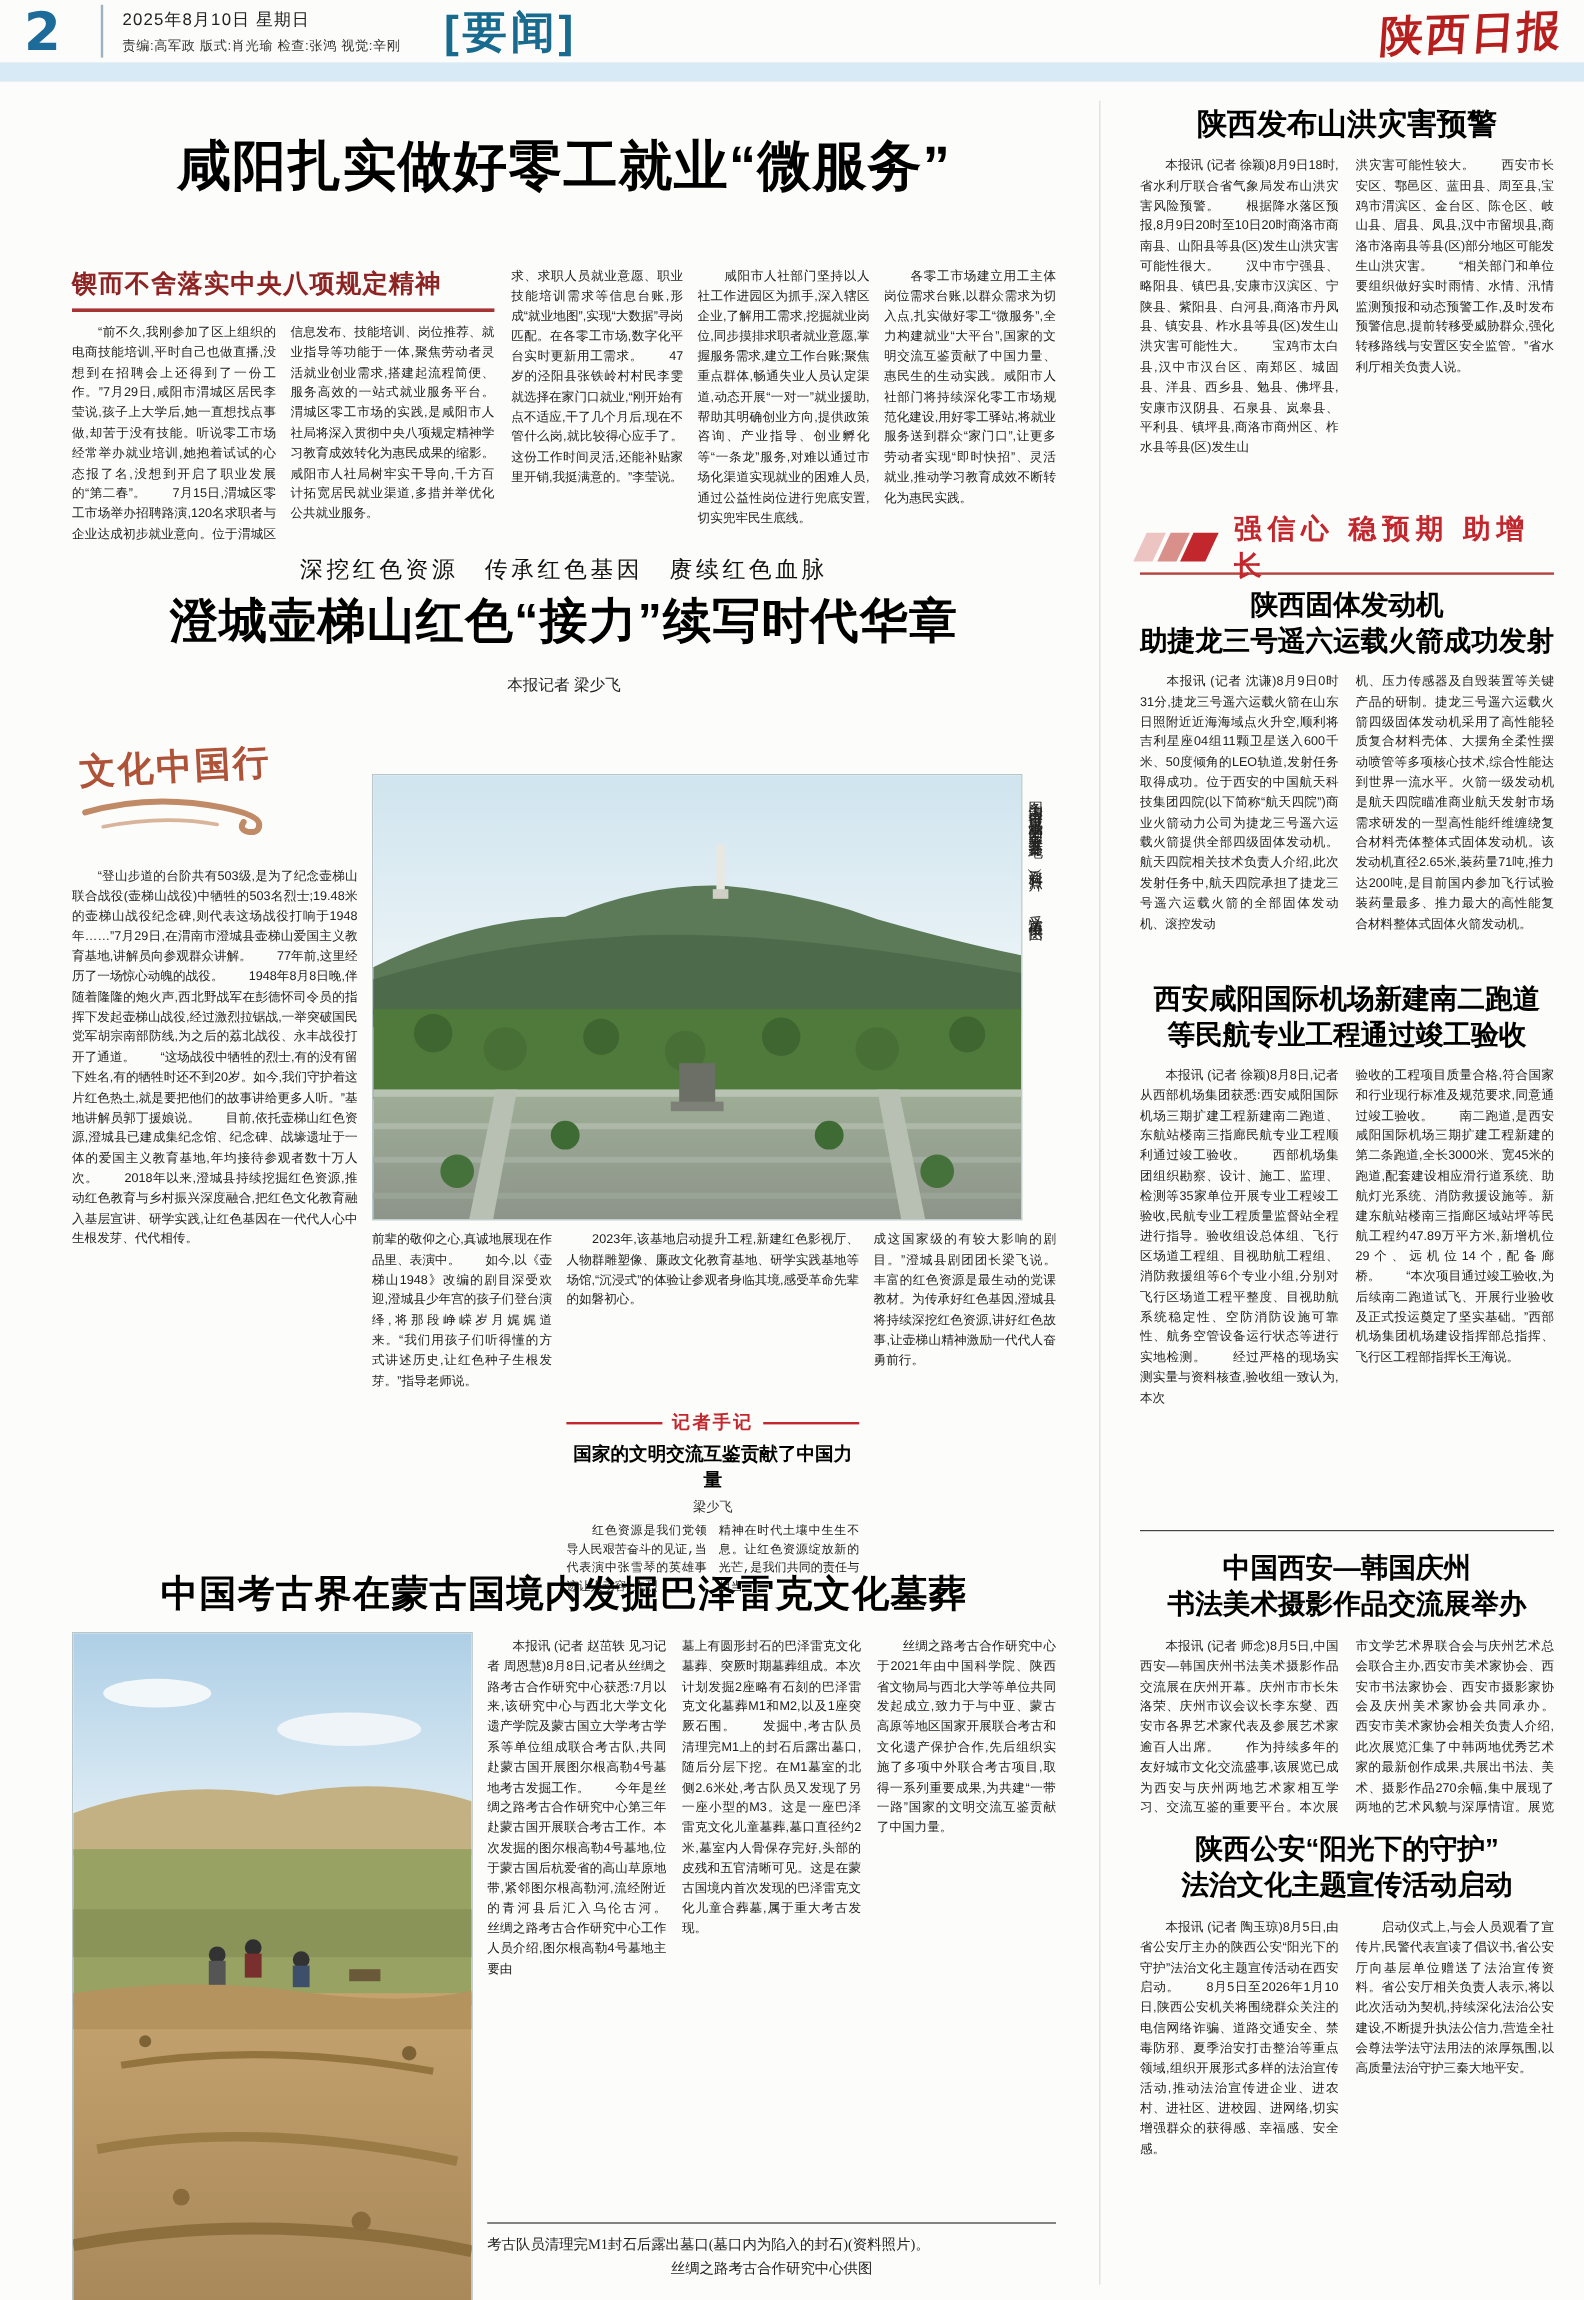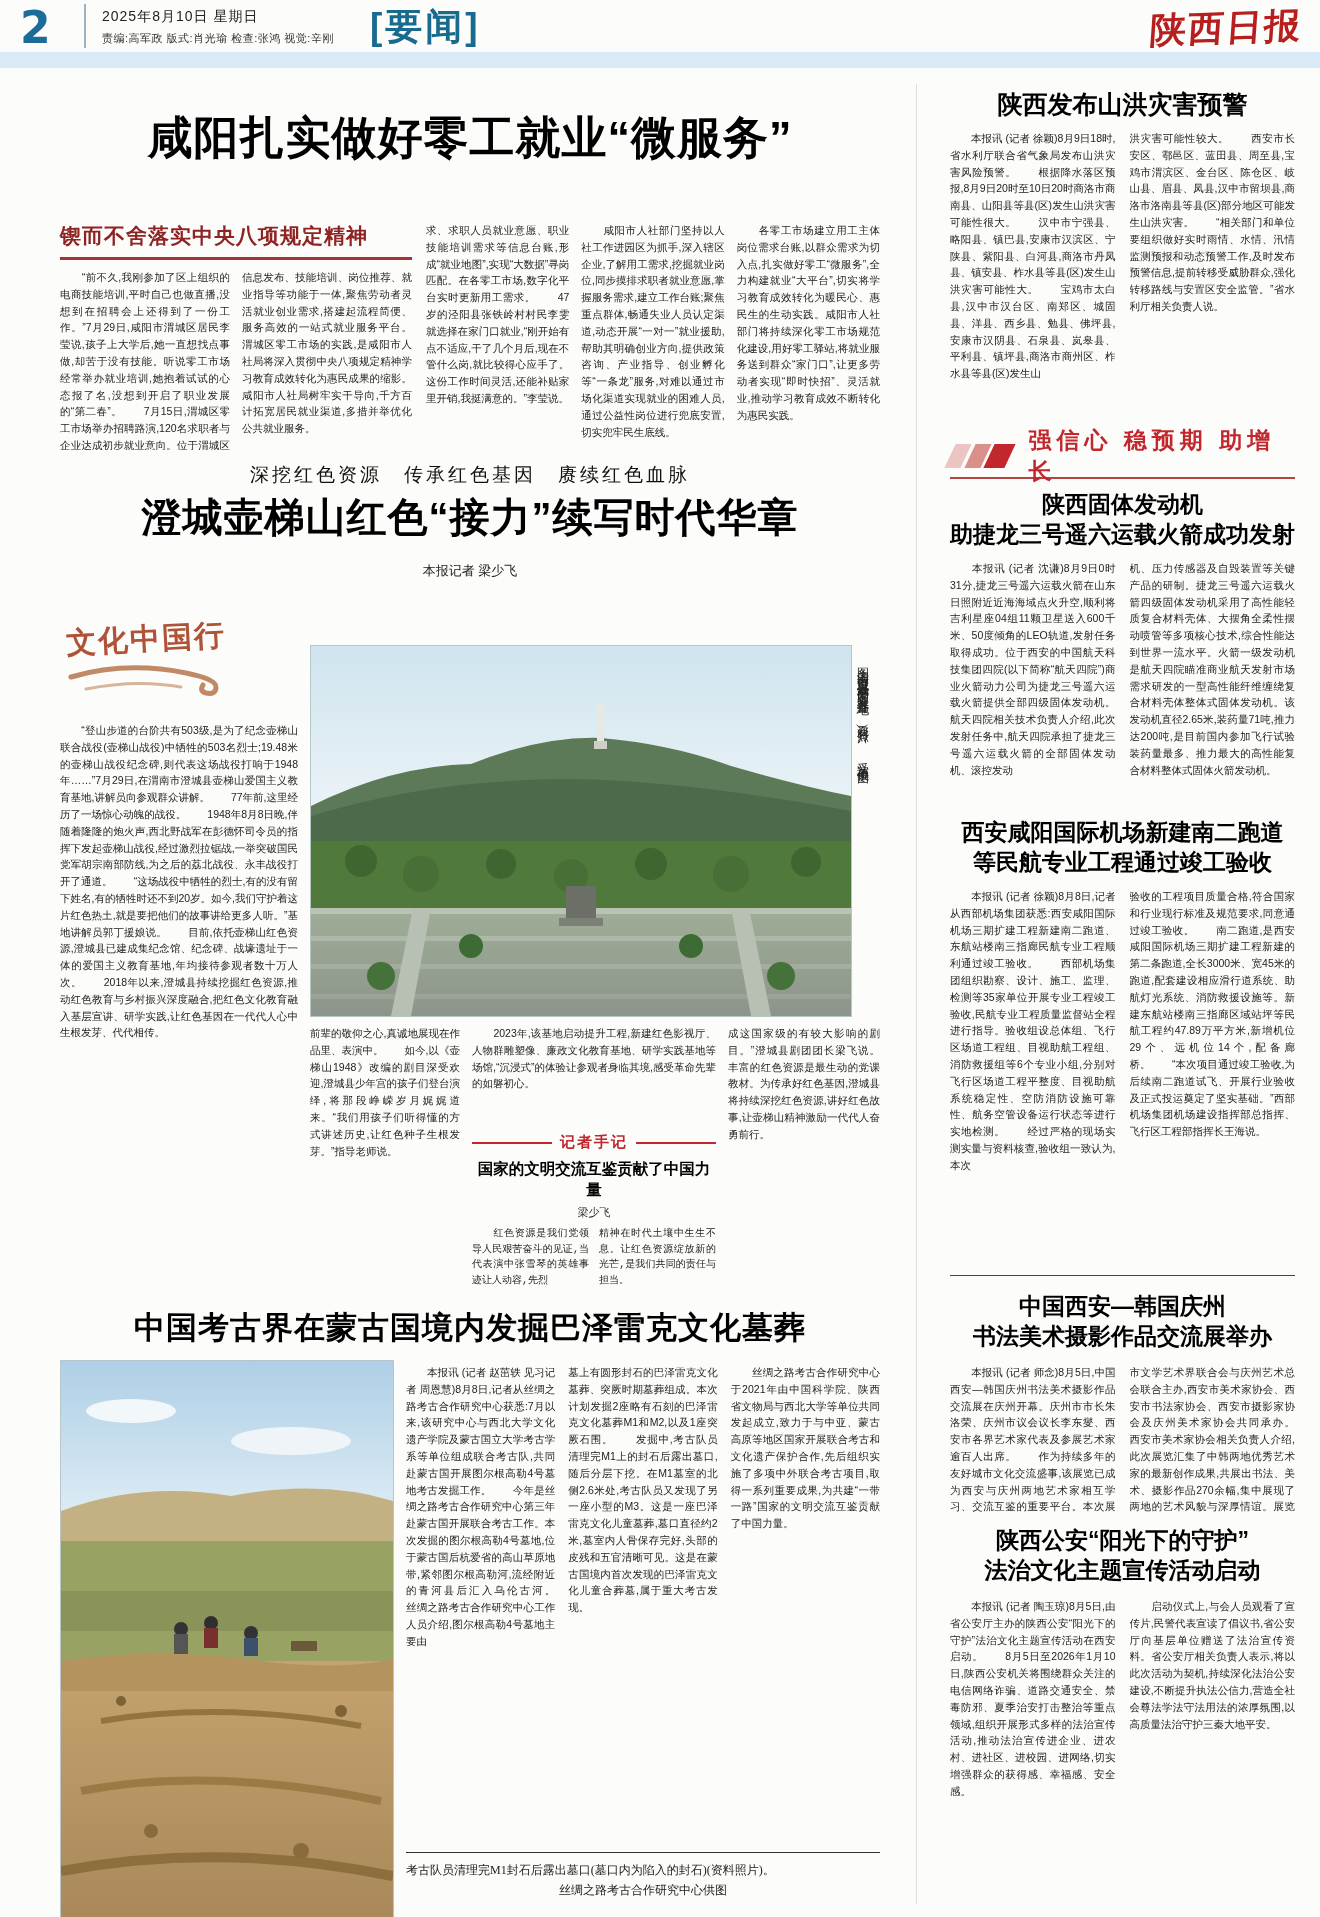--- a/index.html
+++ b/index.html
@@ -44,21 +44,21 @@
   .a2-col1{top:652px;left:0;width:238px;height:568px;}
   .a2-photo{top:575px;left:250px;width:540px;height:370px;border:1px solid #b9c6c9;}
   .a2-caption{top:588px;left:794px;height:345px;writing-mode:vertical-rl;font-size:12px;
               font-family:"Liberation Serif",serif;color:#222;letter-spacing:2px;}
   .a2-caption .credit{margin-top:18px;}
   .a2-bottom{top:955px;left:250px;width:570px;height:265px;}
   .a2-colA{position:absolute;left:0;top:0;width:150px;height:265px;}
   .a2-mid{position:absolute;left:162px;top:0;width:244px;height:265px;}
   .a2-midtext{height:100px;overflow:hidden;}
   .notebox{position:absolute;left:0;top:108px;width:244px;height:157px;}
-  .note-tagrow{display:flex;align-items:center;gap:8px;}
+  .note-tagrow{display:flex;align-items:center;gap:8px;margin-top:43px;}
   .note-tagrow .line{flex:1;border-top:2px solid #c1272d;}
   .note-tag{font-size:15px;font-weight:900;color:#c1272d;letter-spacing:2px;}
   .note-title{font-size:15.5px;font-weight:900;color:#000;text-align:center;margin-top:7px;}
   .note-byline{font-size:11px;text-align:center;margin-top:4px;color:#333;}
   .note-cols{display:flex;gap:10px;margin-top:6px;height:72px;overflow:hidden;}
   .note-cols .col{flex:1;font-size:10px;line-height:1.55;font-family:Liberation Mono, monospace;}
   .a2-colD{position:absolute;left:418px;top:0;width:152px;height:265px;}
   
   .a3-title{top:1237px;left:0;width:100%;font-size:31px;font-weight:900;color:#000;letter-spacing:1px;}
   .a3-photo{top:1290px;left:0;width:332px;height:557px;border:1px solid #b9c6c9;}
@@ -109,21 +109,21 @@
       <div class="a1-leftzone">
         <div class="a1-subhead">锲而不舍落实中央八项规定精神</div>
         <div class="a1-lzcols">
           <div class="col">　　“前不久,我刚参加了区上组织的电商技能培训,平时自己也做直播,没想到在招聘会上还得到了一份工作。”7月29日,咸阳市渭城区居民李莹说,孩子上大学后,她一直想找点事做,却苦于没有技能。听说零工市场经常举办就业培训,她抱着试试的心态报了名,没想到开启了职业发展的“第二春”。　　7月15日,渭城区零工市场举办招聘路演,120名求职者与企业达成初步就业意向。位于渭城区碧水蓝天广场的零工市场集</div>
           <div class="col">信息发布、技能培训、岗位推荐、就业指导等功能于一体,聚焦劳动者灵活就业创业需求,搭建起流程简便、服务高效的一站式就业服务平台。　　渭城区零工市场的实践,是咸阳市人社局将深入贯彻中央八项规定精神学习教育成效转化为惠民成果的缩影。咸阳市人社局树牢实干导向,千方百计拓宽居民就业渠道,多措并举优化公共就业服务。</div>
         </div>
       </div>
       <div class="a1-rightzone">
         <div class="col">求、求职人员就业意愿、职业技能培训需求等信息台账,形成“就业地图”,实现“大数据”寻岗匹配。在各零工市场,数字化平台实时更新用工需求。　　47岁的泾阳县张铁岭村村民李雯就选择在家门口就业,“刚开始有点不适应,干了几个月后,现在不管什么岗,就比较得心应手了。这份工作时间灵活,还能补贴家里开销,我挺满意的。”李莹说。</div>
         <div class="col">　　咸阳市人社部门坚持以人社工作进园区为抓手,深入辖区企业,了解用工需求,挖掘就业岗位,同步摸排求职者就业意愿,掌握服务需求,建立工作台账;聚焦重点群体,畅通失业人员认定渠道,动态开展“一对一”就业援助,帮助其明确创业方向,提供政策咨询、产业指导、创业孵化等“一条龙”服务,对难以通过市场化渠道实现就业的困难人员,通过公益性岗位进行兜底安置,切实兜牢民生底线。</div>
-        <div class="col">　　各零工市场建立用工主体岗位需求台账,以群众需求为切入点,扎实做好零工“微服务”,全力构建就业“大平台”,切实将学习教育成效转化为暖民心、惠民生的生动实践。咸阳市人社部门将持续深化零工市场规范化建设,用好零工驿站,将就业服务送到群众“家门口”,让更多劳动者实现“即时快招”、灵活就业,推动学习教育成效不断转化为惠民实践。</div>
+        <div class="col">　　各零工市场建立用工主体岗位需求台账,以群众需求为切入点,扎实做好零工“微服务”,全力构建就业“大平台”,国家的文明交流互鉴贡献了中国力量、惠民生的生动实践。咸阳市人社部门将持续深化零工市场规范化建设,用好零工驿站,将就业服务送到群众“家门口”,让更多劳动者实现“即时快招”、灵活就业,推动学习教育成效不断转化为惠民实践。</div>
       </div>
     </div>
 
     <div class="abs a2-kicker center">深挖红色资源　传承红色基因　赓续红色血脉</div>
     <div class="abs a2-title center">澄城壶梯山红色“接力”续写时代华章</div>
     <div class="abs a2-byline center byline">本报记者  梁少飞</div>
 
     <div class="abs a2-logo">
       <div class="a2-logo-text">文化中国行</div>
       <svg width="170" height="40" viewBox="0 0 170 40">

